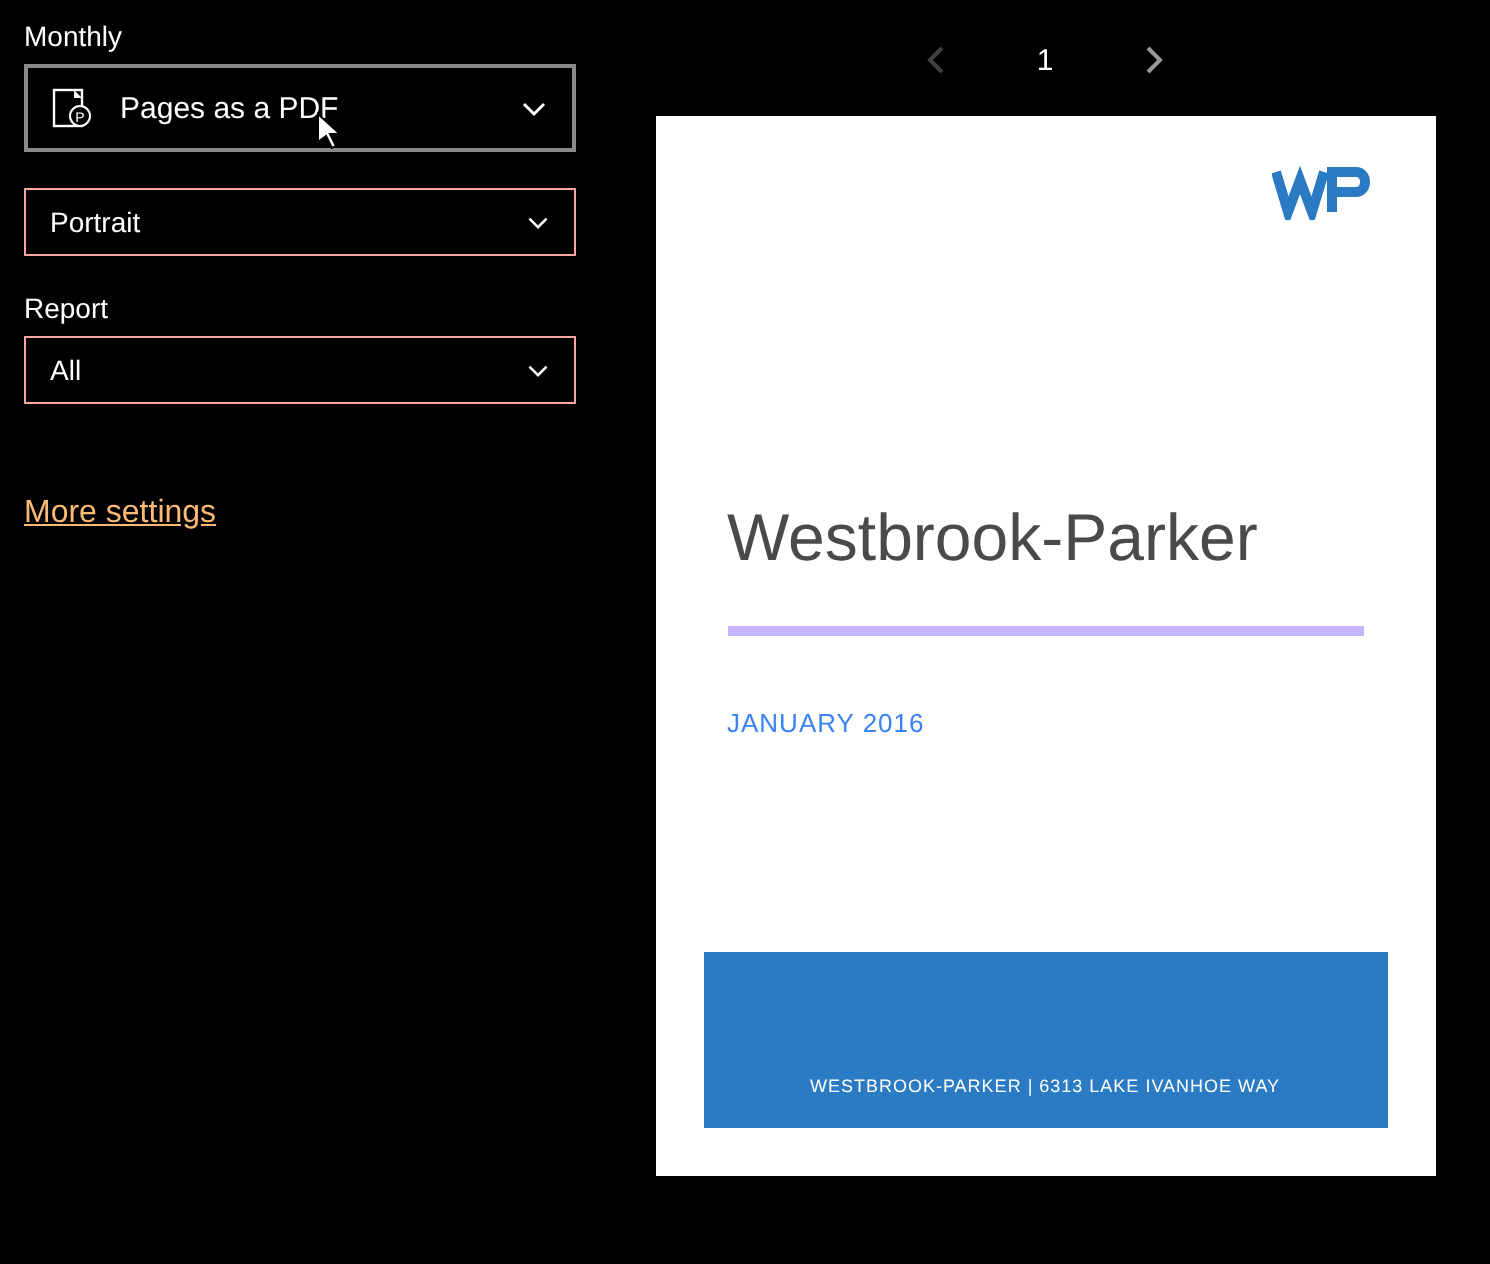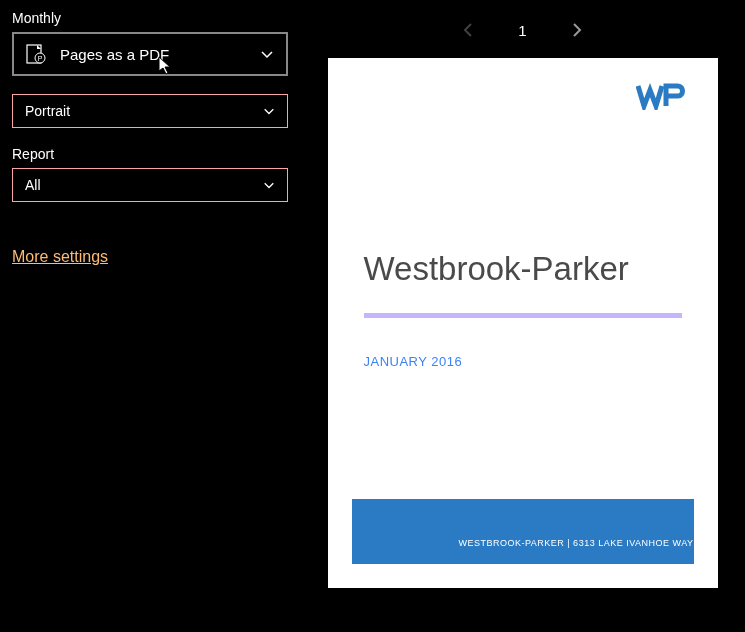--- a/index.html
+++ b/index.html
@@ -116,25 +116,25 @@
     top: 296px;
     left: 36px;
     color: #3b82f6;
     font-size: 13px;
     letter-spacing: 0.5px;
     font-weight: 500;
   }
   .doc-footer {
     position: absolute;
     left: 24px; right: 24px; bottom: 24px;
-    height: 65px;
+    height: 88px;
     background: #2b7bc4;
     display: flex;
     align-items: flex-end;
-    justify-content: flex-end;
+    justify-content: center;
     padding-bottom: 16px;
   }
   .doc-footer-text {
     color: #fff;
     font-size: 9px;
     letter-spacing: 0.5px;
   }
   .cursor {
     position: absolute;
     left: 158px;

